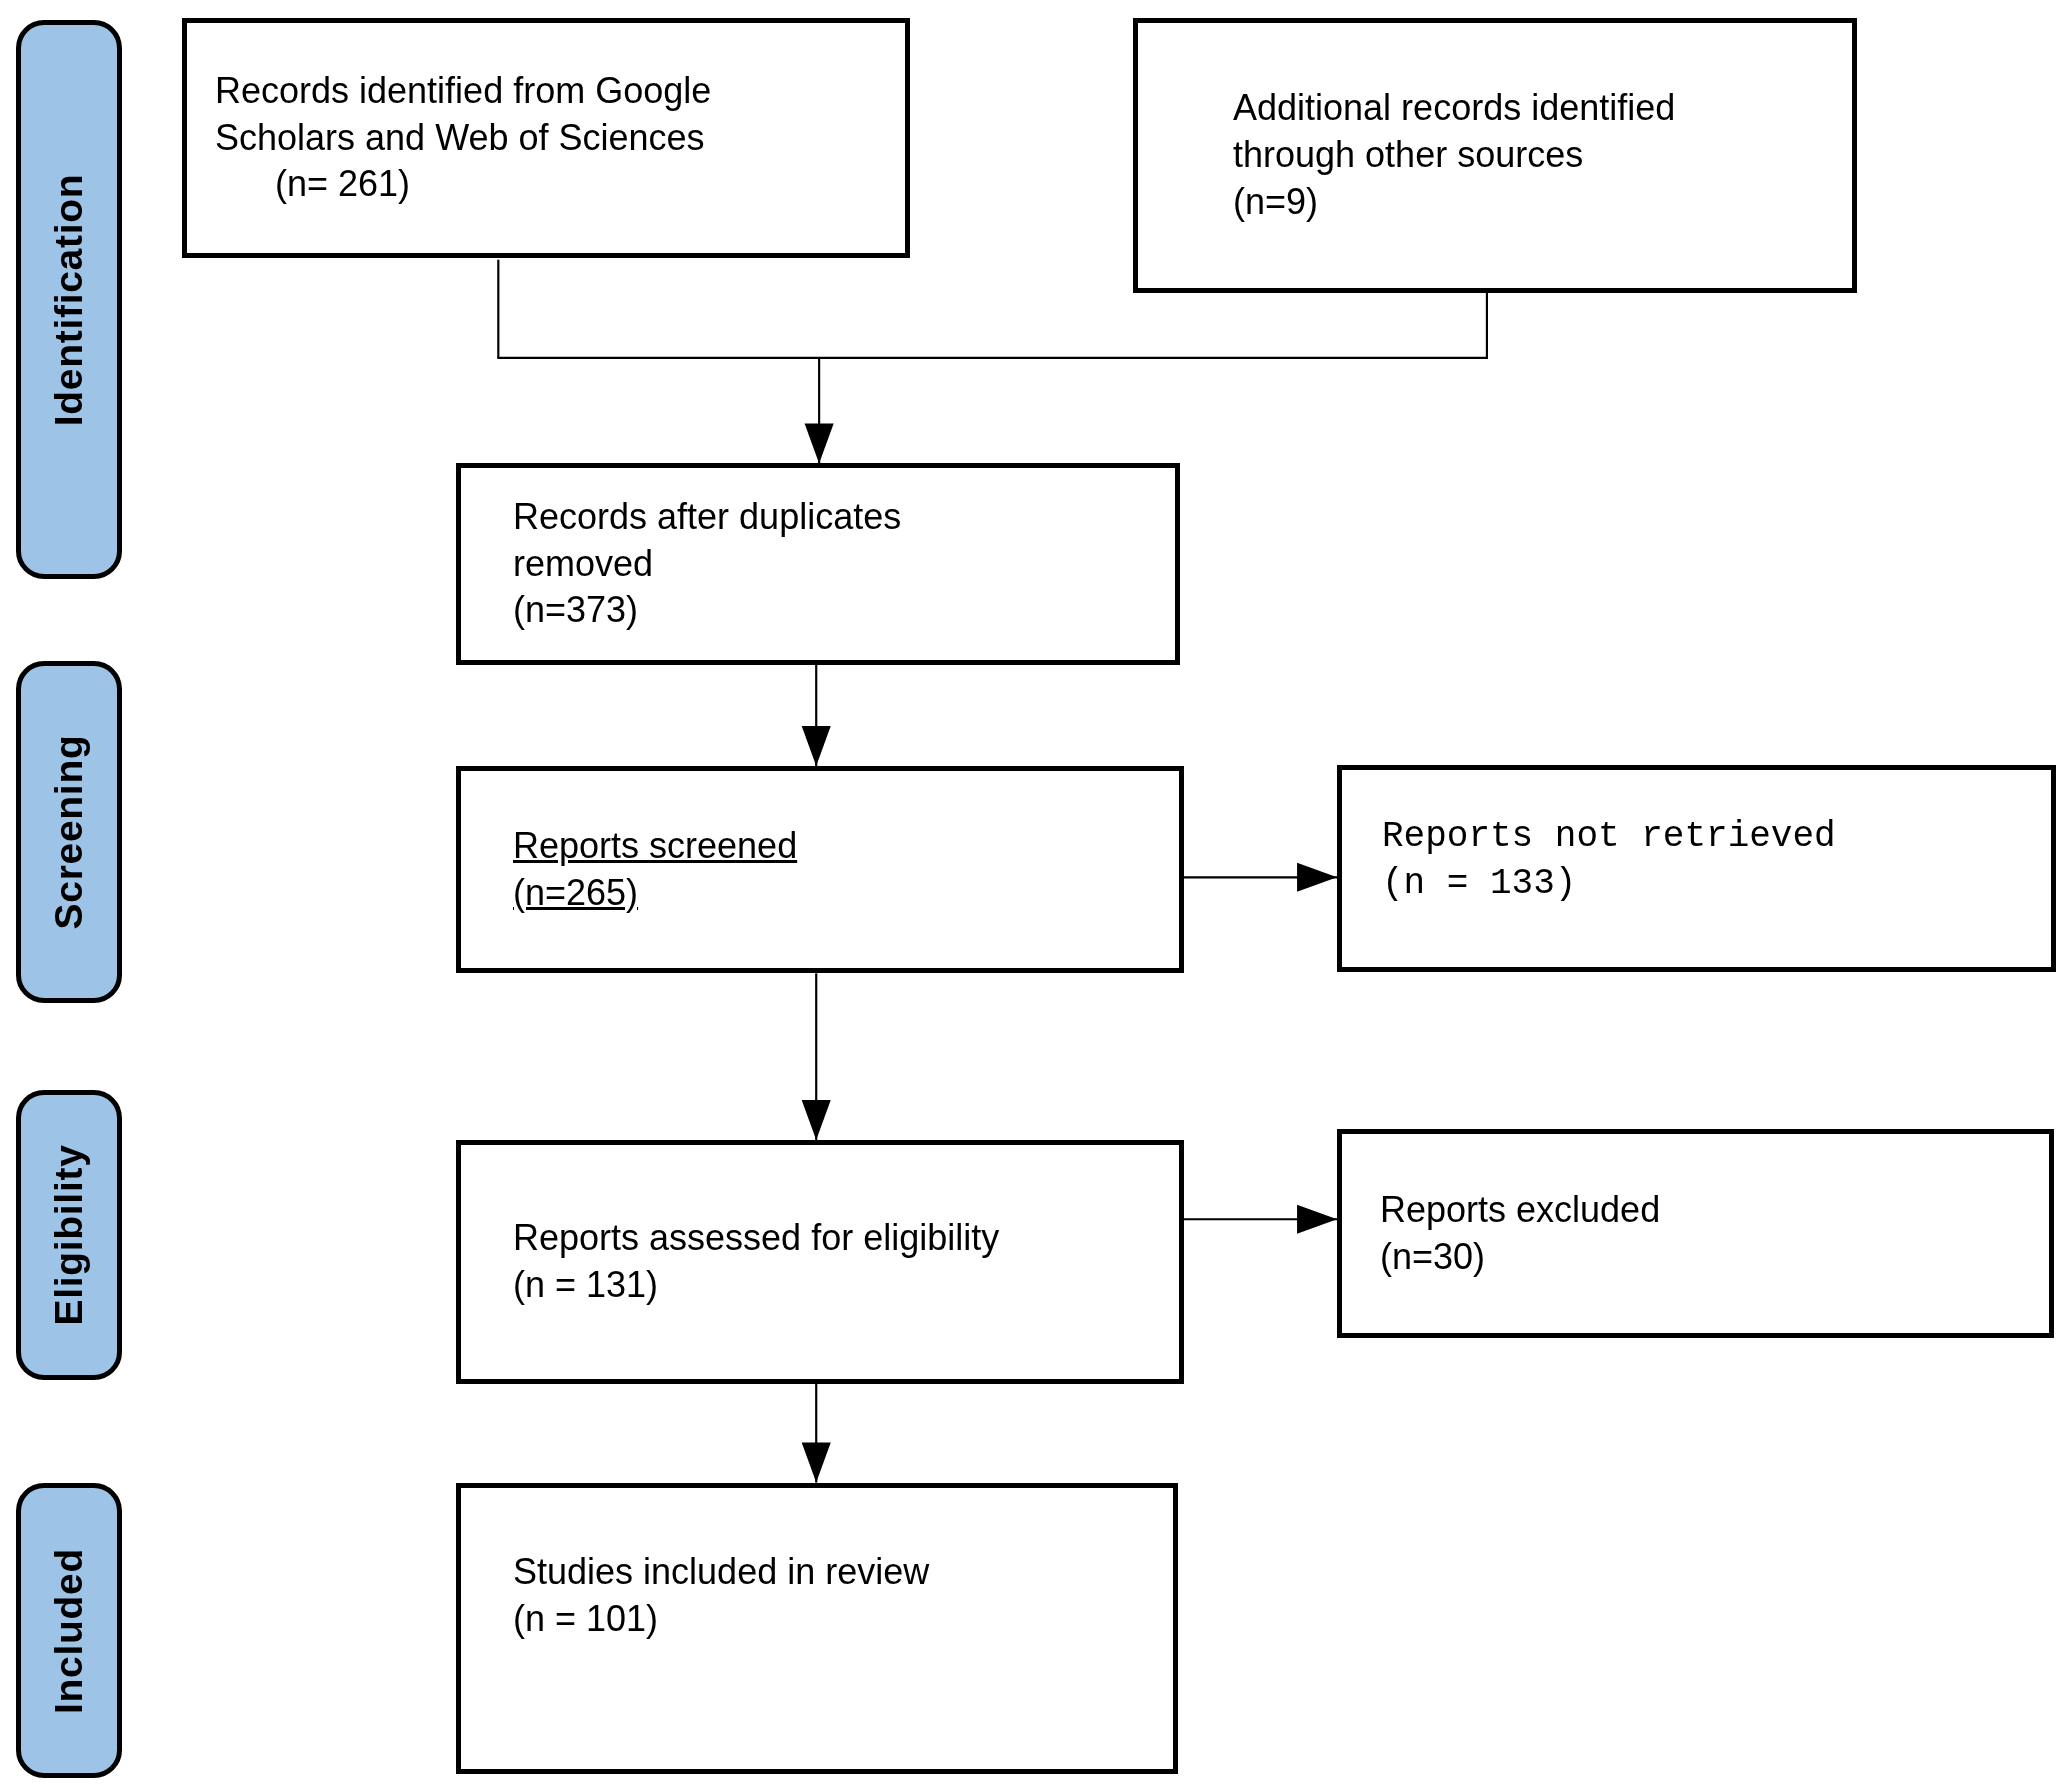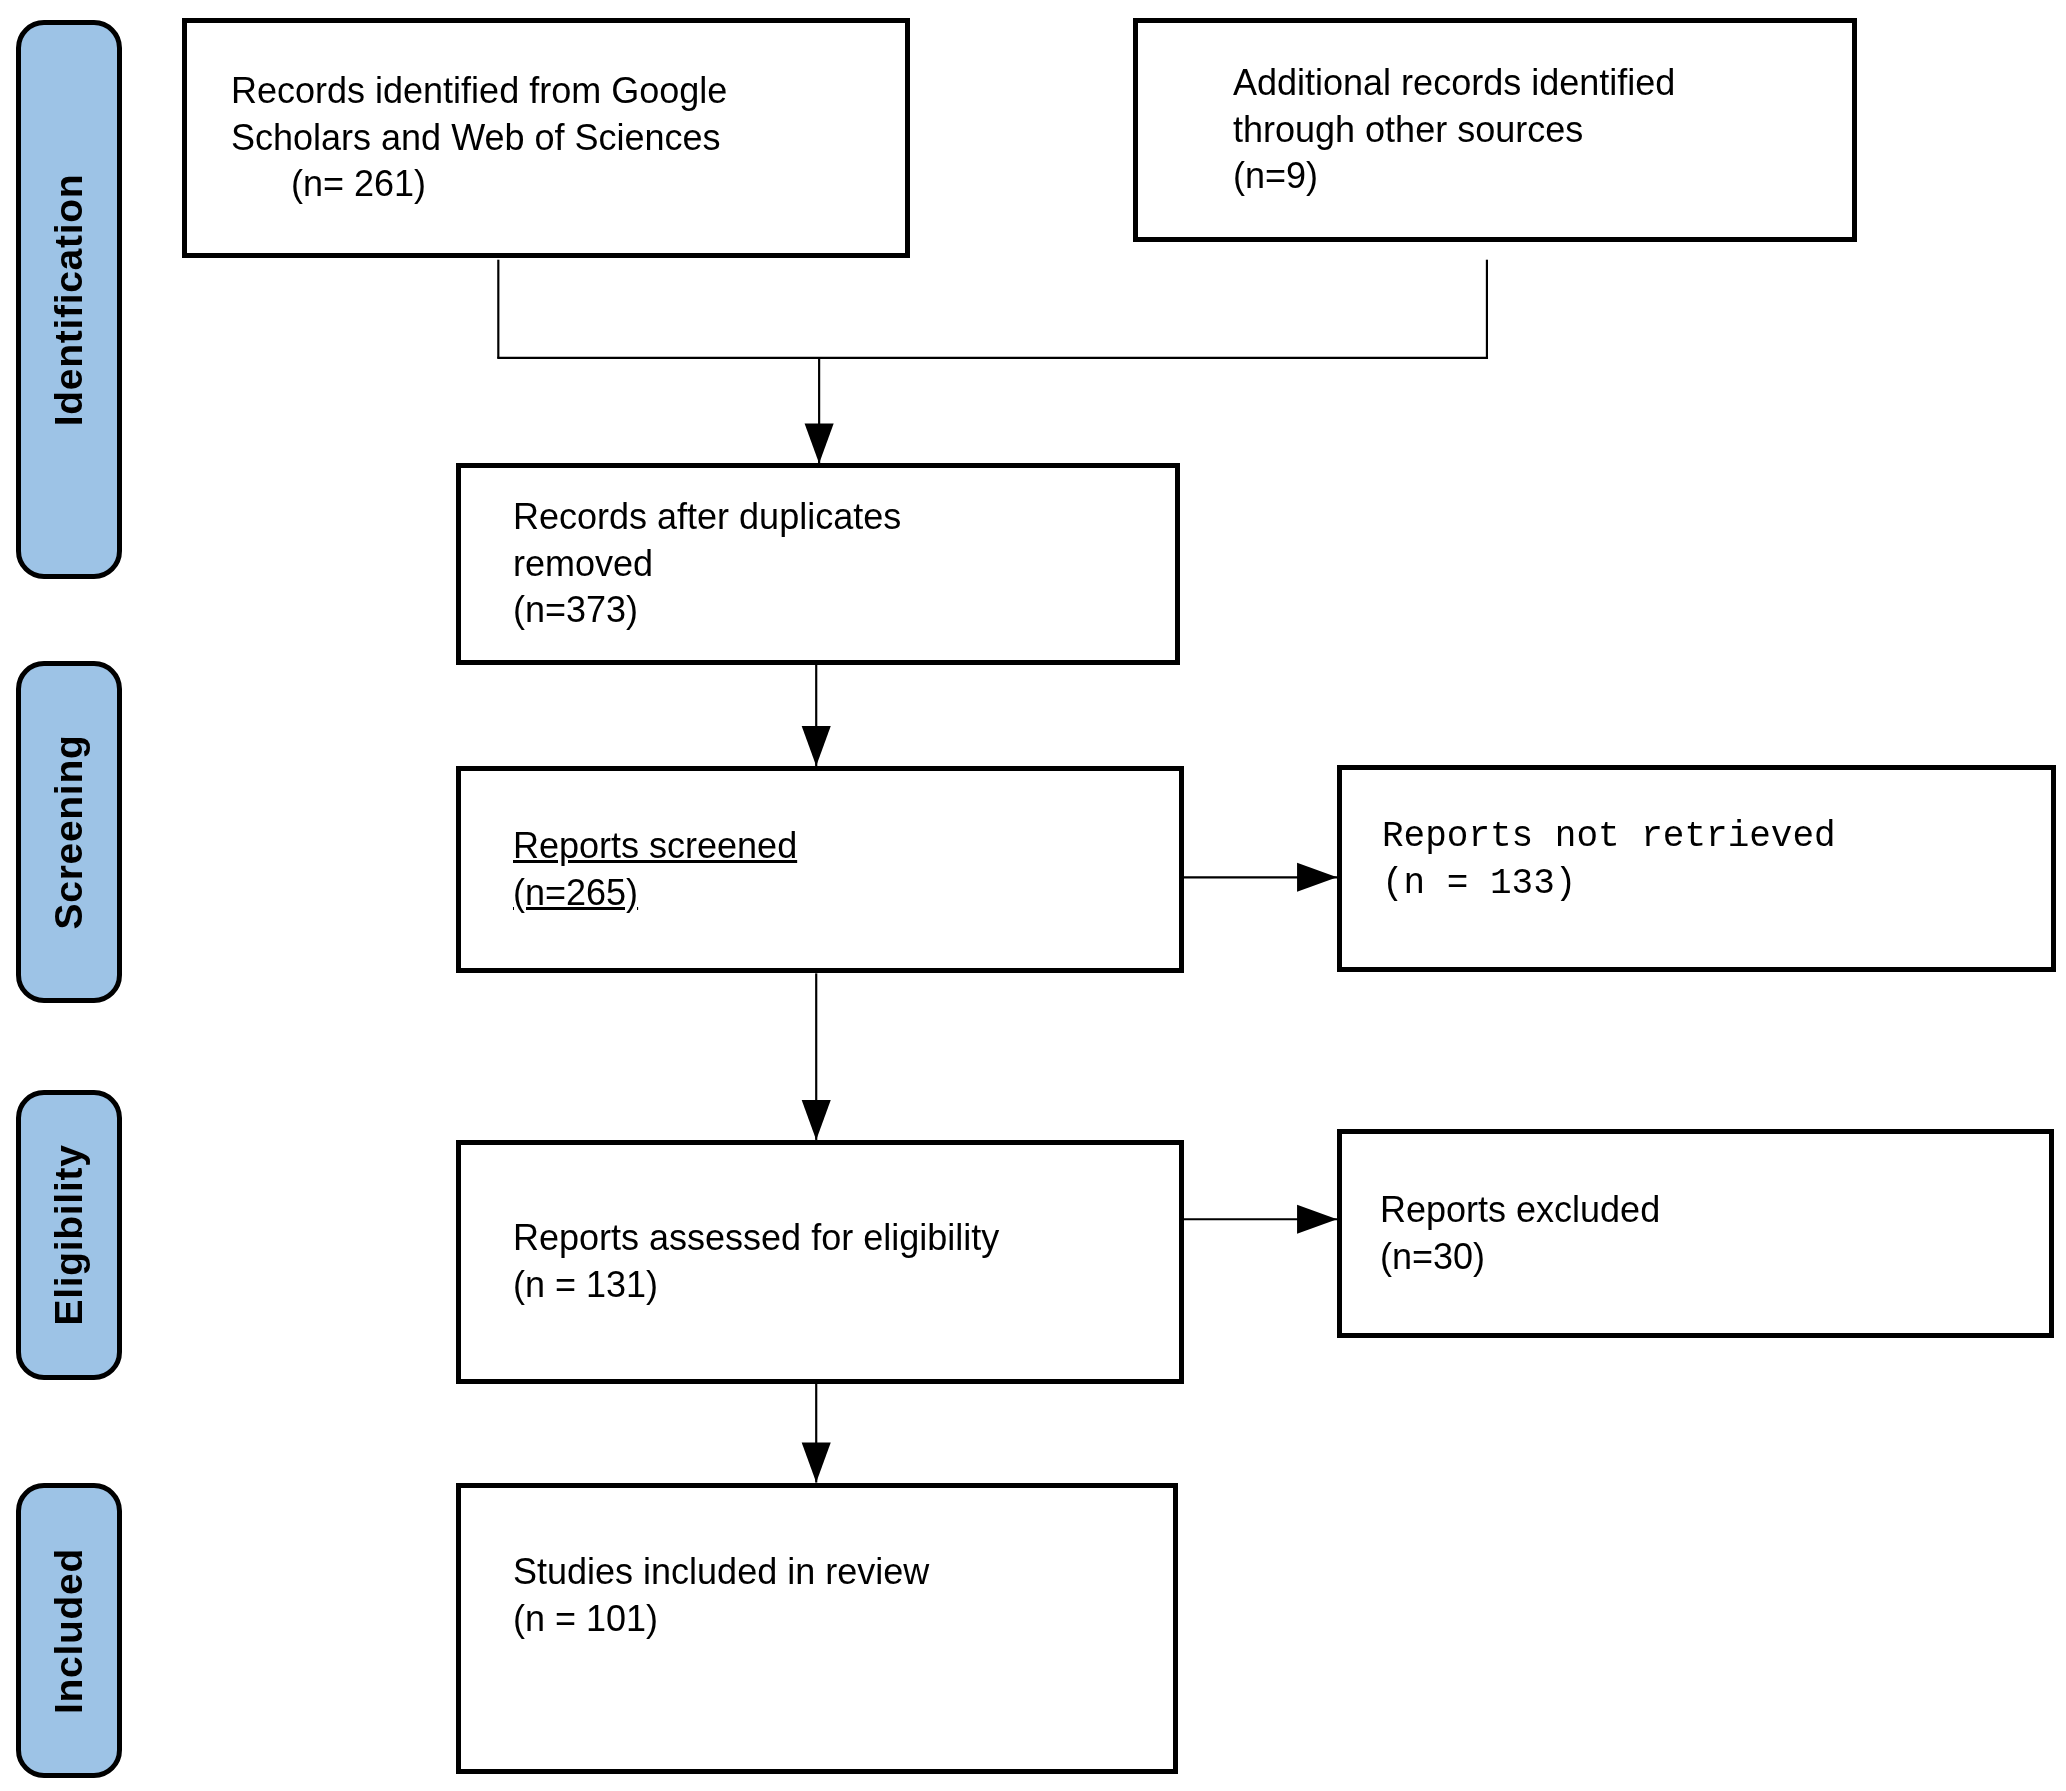--- a/index.html
+++ b/index.html
@@ -88,27 +88,27 @@
   <div class="stage" style="left:16px; top:661px; width:106px; height:342px;">
     <span class="stage-label">Screening</span>
   </div>
   <div class="stage" style="left:16px; top:1090px; width:106px; height:290px;">
     <span class="stage-label">Eligibility</span>
   </div>
   <div class="stage" style="left:16px; top:1483px; width:106px; height:295px;">
     <span class="stage-label">Included</span>
   </div>
 
-  <div class="box" style="left:182px; top:18px; width:728px; height:240px; padding-left:44px;">
+  <div class="box" style="left:182px; top:18px; width:728px; height:240px; padding-left:28px;">
     <span class="box-text">Records identified from Google
 Scholars and Web of Sciences
 &nbsp;&nbsp;&nbsp;&nbsp;&nbsp;&nbsp;(n= 261)</span>
   </div>
 
-  <div class="box" style="left:1133px; top:18px; width:724px; height:224px; padding-left:95px;">
+  <div class="box" style="left:1133px; top:18px; width:724px; height:275px; padding-left:95px;">
     <span class="box-text">Additional records identified
 through other sources
 (n=9)</span>
   </div>
 
   <div class="box" style="left:456px; top:463px; width:724px; height:202px; padding-left:52px;">
     <span class="box-text">Records after duplicates
 removed
 (n=373)</span>
   </div>

